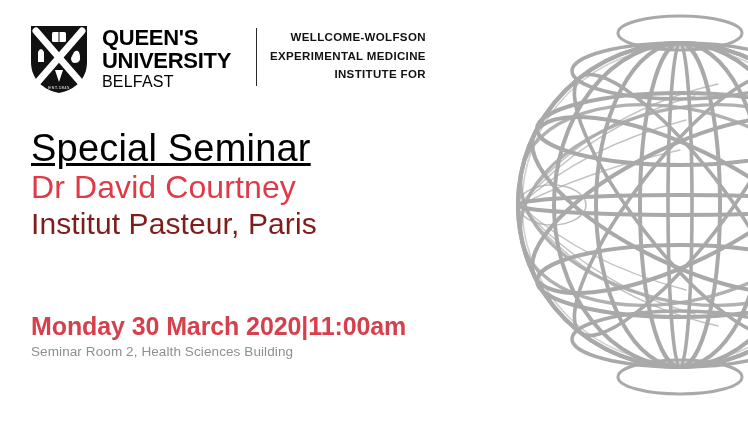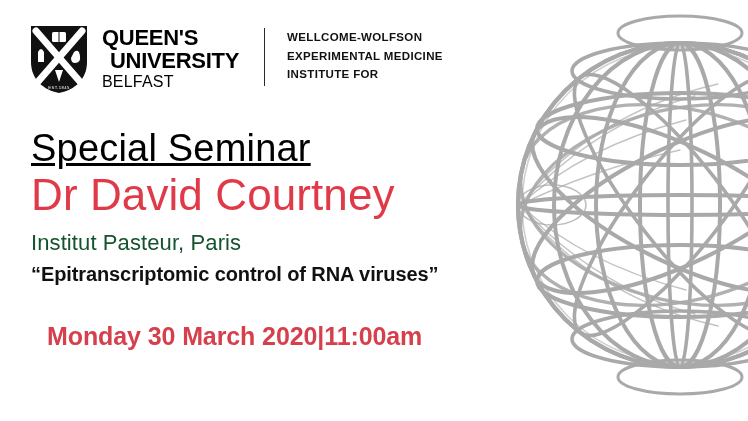--- a/index.html
+++ b/index.html
@@ -47,96 +47,96 @@
     line-height: 1.0;
     color: #000000;
   }
   .wordmark .wm-line1,
   .wordmark .wm-line2 {
     font-size: 22px;
     font-weight: 700;
     letter-spacing: -0.3px;
     display: block;
   }
-  .wordmark .wm-line2 { margin-top: 1px; margin-left: 8px; }
+  .wordmark .wm-line2 { margin-top: 1px; }
   .wordmark .wm-line3 {
     font-size: 16px;
     font-weight: 400;
     letter-spacing: 0.2px;
     display: block;
     margin-top: 2px;
   }
   .lockup-divider {
     width: 1px;
     height: 58px;
     background: #2a2a2a;
     margin-left: 25px;
     margin-top: 4px;
     flex: 0 0 auto;
   }
   .institute {
-    margin-left: 22px;
+    margin-left: 13px;
     margin-top: 4px;
     color: #111111;
     font-size: 11.5px;
     font-weight: 700;
     letter-spacing: 0.35px;
     line-height: 1.62;
+    text-align: right;
   }
   .institute span { display: block; white-space: nowrap; }
 
   
   .seminar-block {
     position: absolute;
     left: 31px;
     top: 128px;
   }
   .seminar-kicker {
     font-size: 38px;
     font-weight: 400;
     color: #000000;
     letter-spacing: 0.2px;
     line-height: 1.08;
     white-space: nowrap;
     text-decoration: underline;
   }
   .speaker-name {
-    font-size: 44px;
+    font-size: 32px;
     font-weight: 400;
     color: #e03a48;
     letter-spacing: 0.1px;
     line-height: 1.12;
     margin-top: 1px;
     white-space: nowrap;
   }
   .affiliation {
-    font-size: 22px;
-    font-weight: 400;
-    color: #14532d;
+    font-size: 30px;
+    font-weight: 400;
+    color: #7f1d1d;
     letter-spacing: 0.1px;
     line-height: 1.15;
-    margin-top: 11px;
+    margin-top: 1px;
     white-space: nowrap;
   }
   .talk-title {
     font-size: 20px;
     font-weight: 700;
     color: #111111;
     letter-spacing: -0.1px;
     line-height: 1.2;
     margin-top: 6px;
     white-space: nowrap;
   }
 
   
   .logistics-block {
     position: absolute;
     left: 31px;
-    top: 322px;
-    margin-left: 16px;
+    top: 312px;
   }
   .datetime {
     font-size: 25px;
     font-weight: 700;
     color: #d6404c;
     letter-spacing: -0.1px;
     line-height: 1.12;
     white-space: nowrap;
   }
   .venue {
@@ -244,20 +244,20 @@
       <span>WELLCOME-WOLFSON</span>
       <span>EXPERIMENTAL MEDICINE</span>
       <span>INSTITUTE FOR</span>
     </div>
   </div>
 
   <div class="seminar-block">
     <div class="seminar-kicker">Special Seminar</div>
     <div class="speaker-name">Dr David Courtney</div>
     <div class="affiliation">Institut Pasteur, Paris</div>
-    <div class="talk-title">“Epitranscriptomic control of RNA viruses”</div>
   </div>
 
   <div class="logistics-block">
     <div class="datetime">Monday 30 March 2020|11:00am</div>
+    <div class="venue">Seminar Room 2, Health Sciences Building</div>
   </div>
 
 </div>
 
 </body></html>

